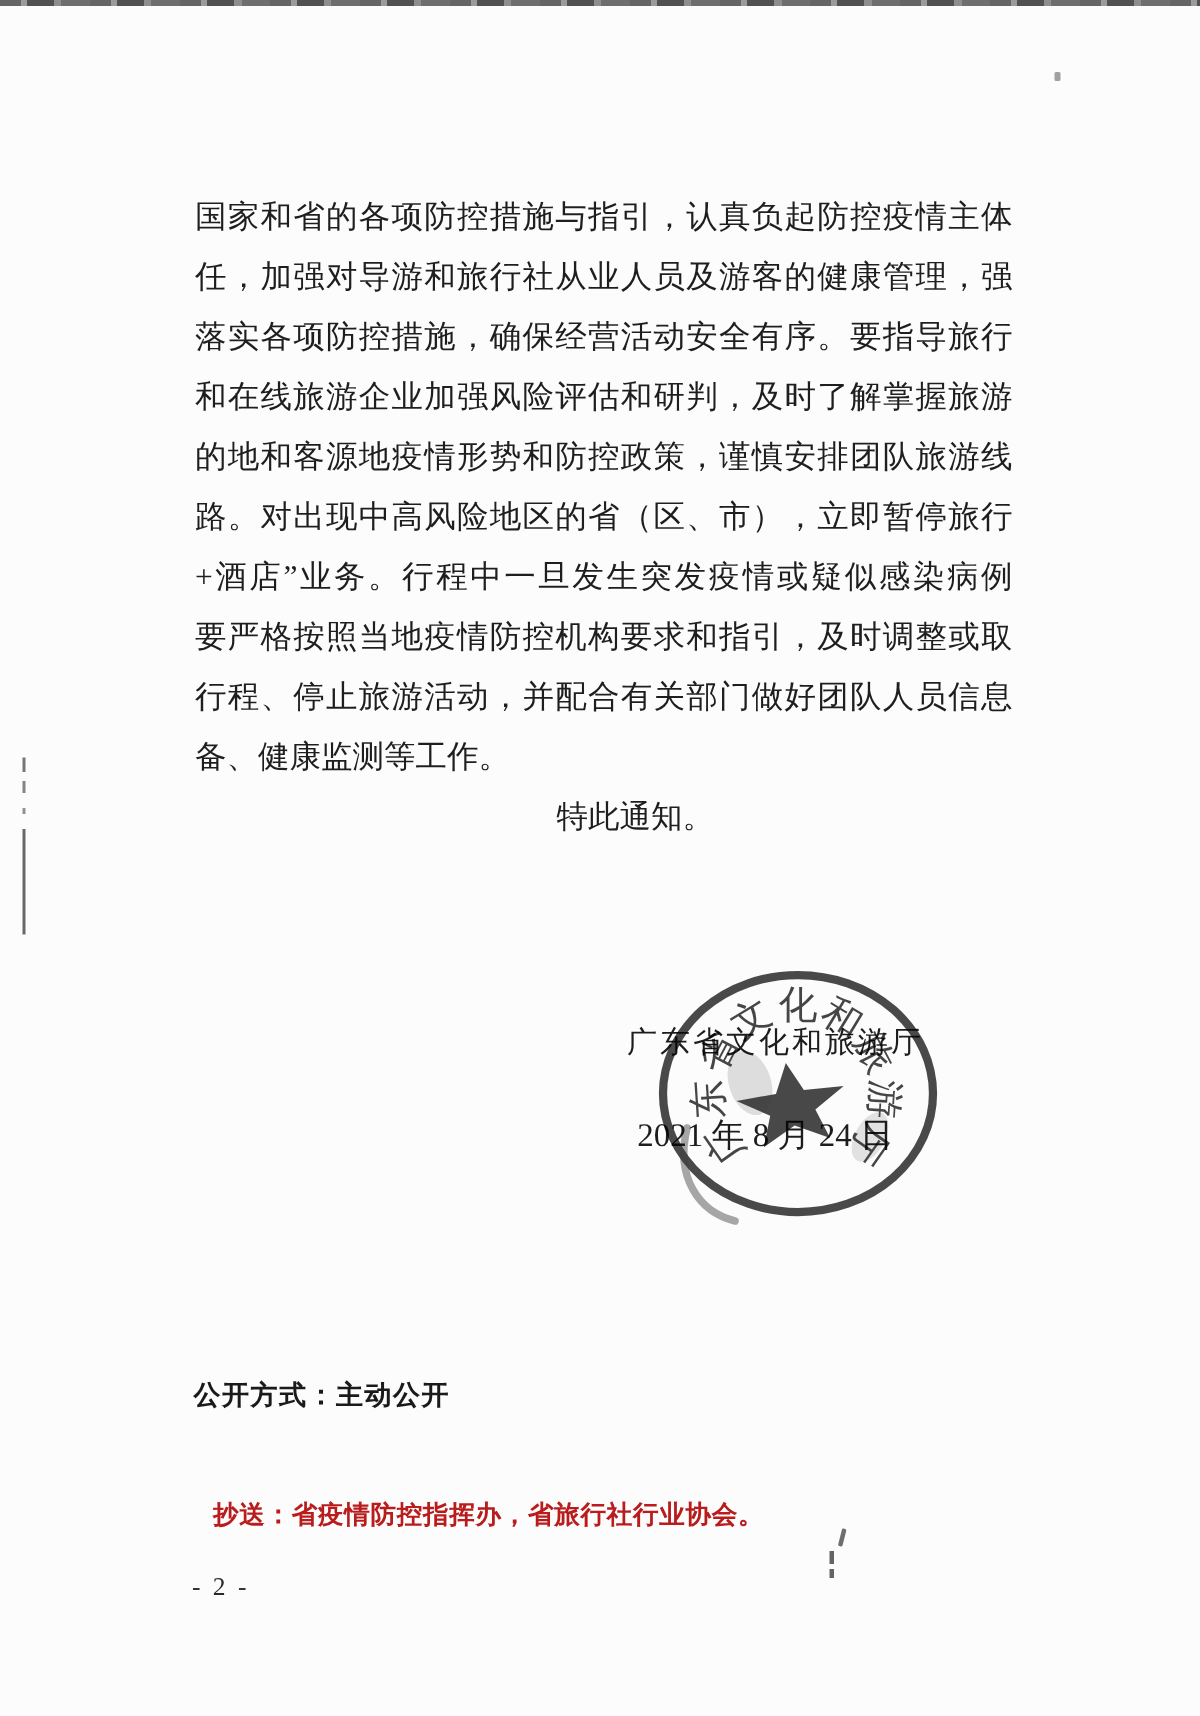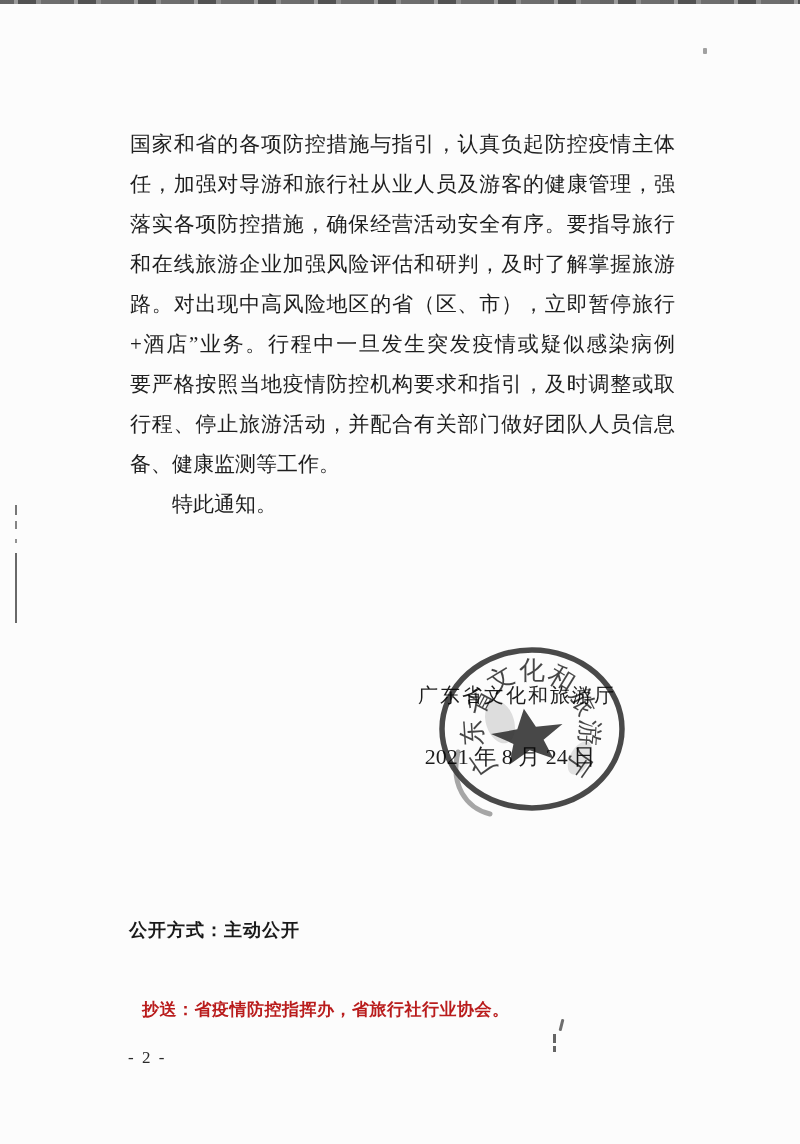--- a/index.html
+++ b/index.html
@@ -37,21 +37,21 @@
     position:absolute;left:130px;top:124px;width:545px;
     font-size:21px;color:#1e1e1e;
   }
   .line{
     height:40px;line-height:40px;white-space:nowrap;
   }
   .line.fill{
     white-space:normal;text-align:justify;text-align-last:justify;
     overflow:hidden;
   }
-  .line.indent{padding-left:42px;}
+  .line.indent{padding-left:42px;text-align:center;}
   
   .sig-authority{
     position:absolute;left:418px;top:681px;width:196px;height:28px;
     font-size:20px;line-height:28px;color:#1d1d1d;
     text-align:justify;text-align-last:justify;overflow:hidden;
   }
   .sig-date{
     position:absolute;left:424px;top:744px;width:172px;height:26px;
     font-size:22px;line-height:26px;color:#1d1d1d;text-align:center;white-space:nowrap;
   }
@@ -88,20 +88,21 @@
   <div class="speck-tr"></div>
   <div class="left-line"></div>
   <div class="ink-mark-a"></div>
   <div class="ink-mark-b"></div>
 
   <div class="body-text">
     <div class="line fill">国家和省的各项防控措施与指引，认真负起防控疫情主体责</div>
     <div class="line fill">任，加强对导游和旅行社从业人员及游客的健康管理，强化</div>
     <div class="line fill">落实各项防控措施，确保经营活动安全有序。要指导旅行社</div>
     <div class="line fill">和在线旅游企业加强风险评估和研判，及时了解掌握旅游目</div>
+    <div class="line fill">的地和客源地疫情形势和防控政策，谨慎安排团队旅游线</div>
     <div class="line fill">路。对出现中高风险地区的省（区、市），立即暂停旅行社</div>
     <div class="line fill">+酒店”业务。行程中一旦发生突发疫情或疑似感染病例时，</div>
     <div class="line fill">要严格按照当地疫情防控机构要求和指引，及时调整或取消</div>
     <div class="line fill">行程、停止旅游活动，并配合有关部门做好团队人员信息报</div>
     <div class="line">备、健康监测等工作。</div>
     <div class="line indent">特此通知。</div>
   </div>
 
   <div class="sig-authority">广东省文化和旅游厅</div>
   <div class="sig-date">2021 年 8 月 24 日</div>

